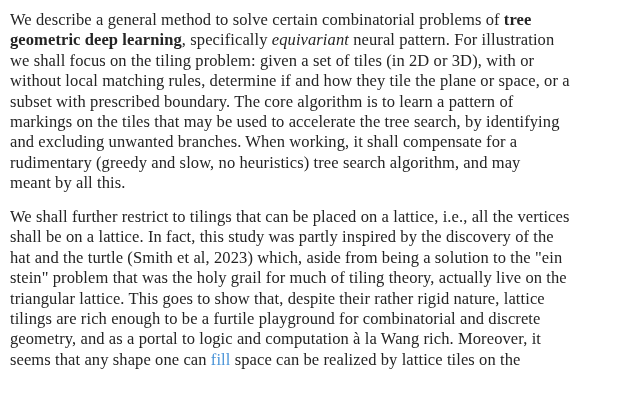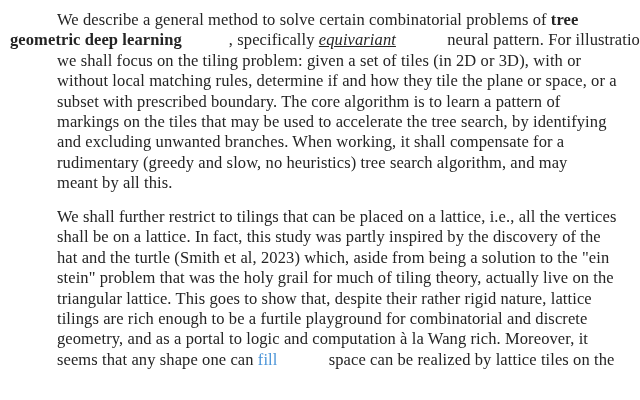--- a/index.html
+++ b/index.html
@@ -19,23 +19,23 @@
     line-height: 20.4px;
     letter-spacing: 0.1px;
   }
   .para {
     margin: 0 0 13.5px 0;
   }
   .line {
     white-space: pre;
     height: 20.4px;
   }
-  .seg-n { font-weight: normal; font-style: normal; margin-left: 47px; }
+  .seg-n { font-weight: normal; font-style: normal; }
   .seg-b { font-weight: bold; }
-  .seg-i { font-style: italic; text-decoration: underline; }
+  .seg-i { font-style: italic; }
   a.seg-a {
     text-decoration: none;
     cursor: pointer;
   }
 </style>
 </head>
 <body style="background: rgb(255, 255, 255);">
 
 <div class="article" style="color: rgb(36, 36, 36);">
     <div class="para">

